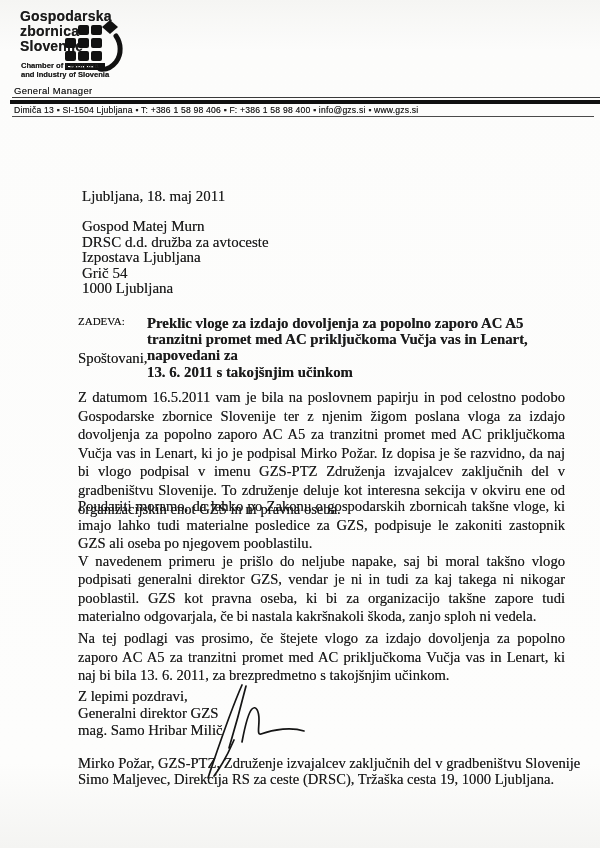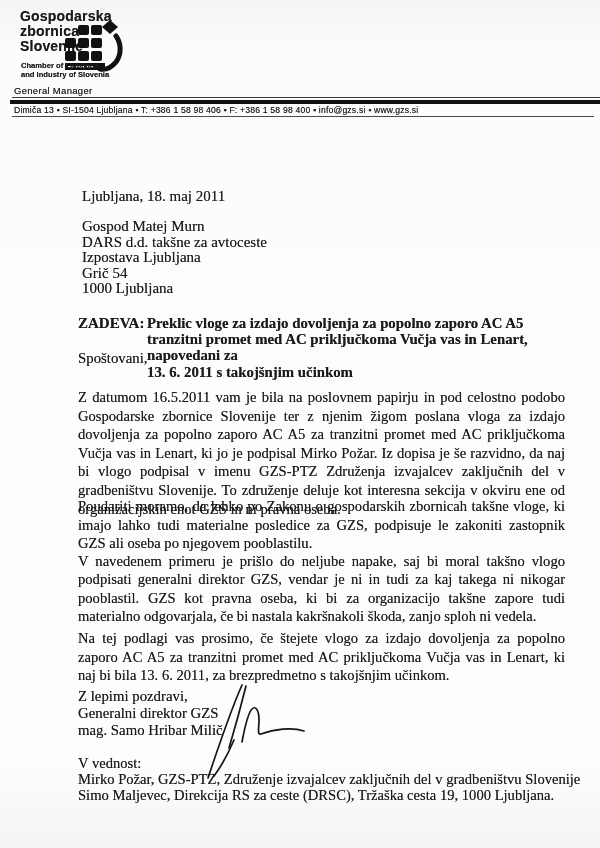--- a/index.html
+++ b/index.html
@@ -16,21 +16,21 @@
   .logo-mark{position:absolute;left:64px;top:20px;}
   .chamber{position:absolute;left:21px;top:62px;font-size:7.6px;font-weight:bold;line-height:8.8px;color:#222;}
   .gm{position:absolute;left:14px;top:85px;font-size:9.5px;letter-spacing:.3px;color:#1d1d1d;}
   .rule-thin1{position:absolute;left:12px;right:0;top:97px;height:1px;background:#3a3a3a;}
   .rule-thick{position:absolute;left:10px;right:0;top:100px;height:3.5px;background:#101010;}
   .contact{position:absolute;left:14px;top:105px;font-size:8.6px;letter-spacing:.2px;color:#1d1d1d;white-space:nowrap;}
   .rule-thin2{position:absolute;left:12px;right:6px;top:116px;height:1px;background:#4a4a4a;}
   
   .dateline{position:absolute;left:82px;top:188px;font-size:15px;}
   .recipient{position:absolute;left:82px;top:219px;font-size:15px;line-height:15.6px;}
-  .subject-label{position:absolute;left:78px;top:315px;font-size:15px;font-weight:bold;}
+  .subject-label{position:absolute;left:78px;top:315px;font-size:11px;font-weight:normal;}
   .subject-lines{position:absolute;left:147px;top:315px;width:420px;font-size:14.8px;font-weight:bold;line-height:16.2px;}
   .salutation{position:absolute;left:78px;top:350px;font-size:14.8px;}
   .para{position:absolute;left:78px;width:487px;font-size:14.6px;line-height:18.6px;text-align:justify;}
   .closing{position:absolute;left:78px;top:688px;font-size:14.8px;}
   .signer{position:absolute;left:78px;top:705px;font-size:14.8px;line-height:16.5px;}
   .signature{position:absolute;left:198px;top:682px;}
   .cc{position:absolute;left:78px;top:755px;font-size:14.6px;line-height:16.2px;}
 </style>
 </head>
 <body>
@@ -74,21 +74,21 @@
   <div class="gm sans">General Manager</div>
   <div class="rule-thin1"></div>
   <div class="rule-thick"></div>
   <div class="contact sans">Dimiča 13 ▪ SI-1504 Ljubljana ▪ T: +386 1 58 98 406 ▪ F: +386 1 58 98 400 ▪ info@gzs.si ▪ www.gzs.si</div>
   <div class="rule-thin2"></div>
 
   <div class="dateline serif">Ljubljana, 18. maj 2011</div>
 
   <div class="recipient serif">
     <div>Gospod Matej Murn</div>
-    <div>DARS d.d. takšne za avtoceste</div>
+    <div>DRSC d.d. družba za avtoceste</div>
     <div>Izpostava Ljubljana</div>
     <div>Grič 54</div>
     <div>1000 Ljubljana</div>
   </div>
 
   <div class="subject-label serif">ZADEVA:</div>
   <div class="subject-lines serif">
     <div>Preklic vloge za izdajo dovoljenja za popolno zaporo AC A5</div>
     <div>tranzitni promet med AC priključkoma Vučja vas in Lenart, napovedani za</div>
     <div>13. 6. 2011 s takojšnjim učinkom</div>
@@ -111,18 +111,17 @@
       <g fill="none" stroke="#151515" stroke-width="1.7" stroke-linecap="round">
         <path d="M 10 96 C 18 72 32 30 44 3"></path>
         <path d="M 31 66 C 37 46 44 20 48 4"></path>
         <path d="M 44 60 C 47 44 51 30 54 27 C 58 23 61 29 61 38 C 61 46 59 53 63 52 C 76 47 94 45 106 49"></path>
         <path d="M 36 58 C 30 72 22 86 16 94"></path>
       </g>
     </svg>
   </div>
 
   <div class="cc serif">
-    <div>V vednost:</div>
     <div>Mirko Požar, GZS-PTZ, Združenje izvajalcev zaključnih del v gradbeništvu Slovenije</div>
     <div>Simo Maljevec, Direkcija RS za ceste (DRSC), Tržaška cesta 19, 1000 Ljubljana.</div>
   </div>
 
 </div>
 
 </body></html>

